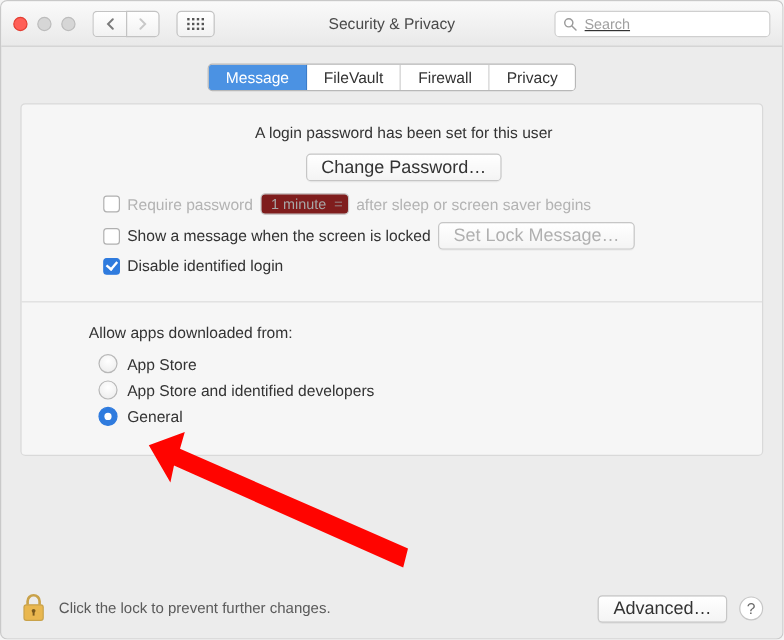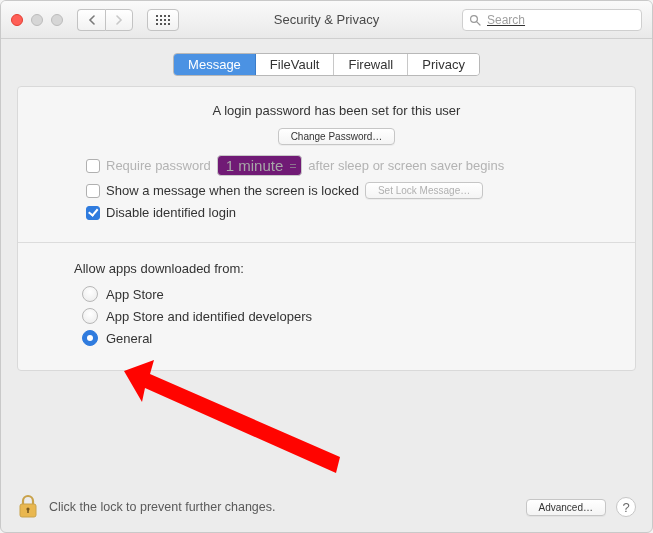--- a/index.html
+++ b/index.html
@@ -126,21 +126,21 @@
   .row1 {
     display: flex; align-items: center; gap: 10px;
     margin-left: 20px;
     flex-direction: column;
   }
   .macbtn {
     background: linear-gradient(#ffffff,#f4f4f4);
     border: 1px solid #c6c6c6;
     border-radius: 4px;
     padding: 2px 12px;
-    font-size: 10px;
+    font-size: 15px;
     color: #333;
     box-shadow: 0 1px 0 rgba(0,0,0,0.04);
   }
   .macbtn.disabled { color: #b0b0b0; }
 
   .optgroup {
     margin: 10px 0 0 48px;
     display: flex; flex-direction: column; gap: 6px;
   }
   .optline {
@@ -160,24 +160,24 @@
   }
   .cb.checked::after {
     content: "";
     width: 4px; height: 7px;
     border: solid #fff;
     border-width: 0 2px 2px 0;
     transform: rotate(40deg) translate(-0.5px,-1px);
   }
   .select {
     border: 1px solid #c9c9c9;
-    background: #701a75;
+    background: #7f1d1d;
     border-radius: 4px;
     padding: 1px 18px 1px 8px;
-    font-size: 15px;
+    font-size: 12px;
     color: #a7a7a7;
     position: relative;
   }
   .select::after {
     content: "";
     position: absolute;
     right: 5px; top: 50%;
     width: 6px; height: 8px;
     transform: translateY(-50%);
     background:

